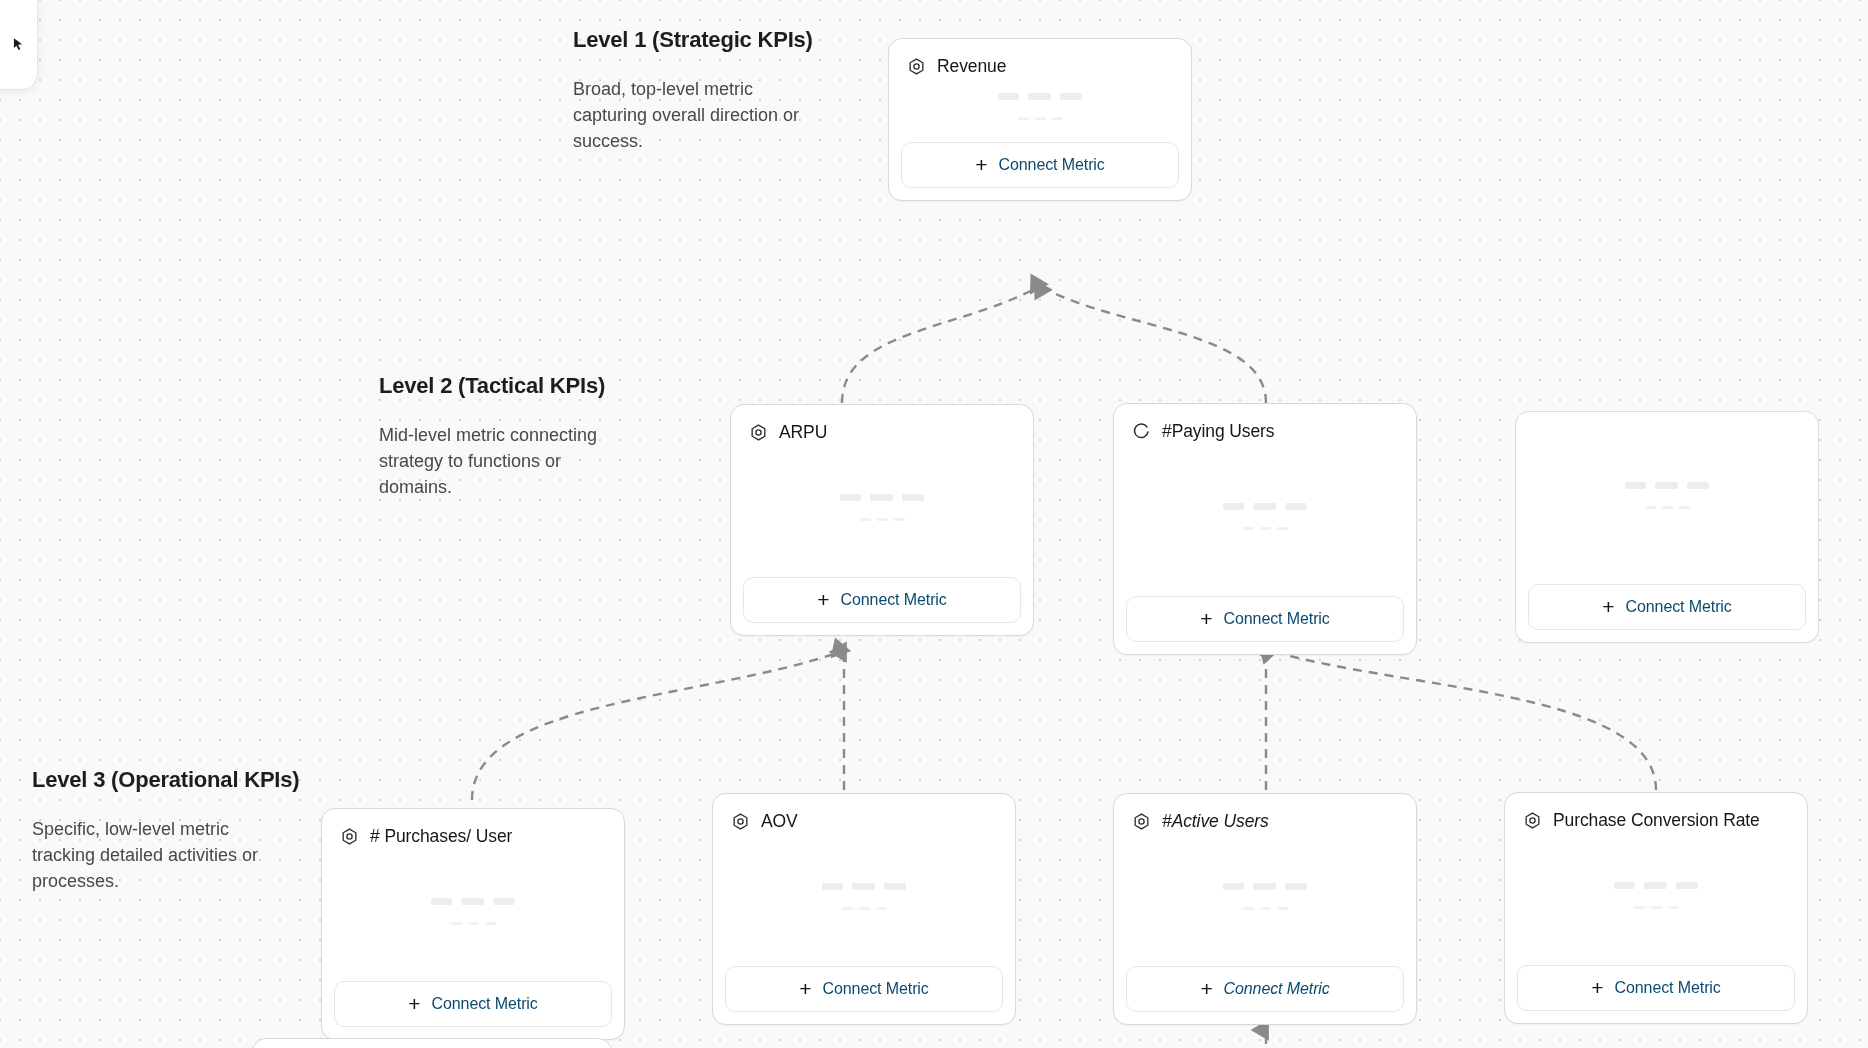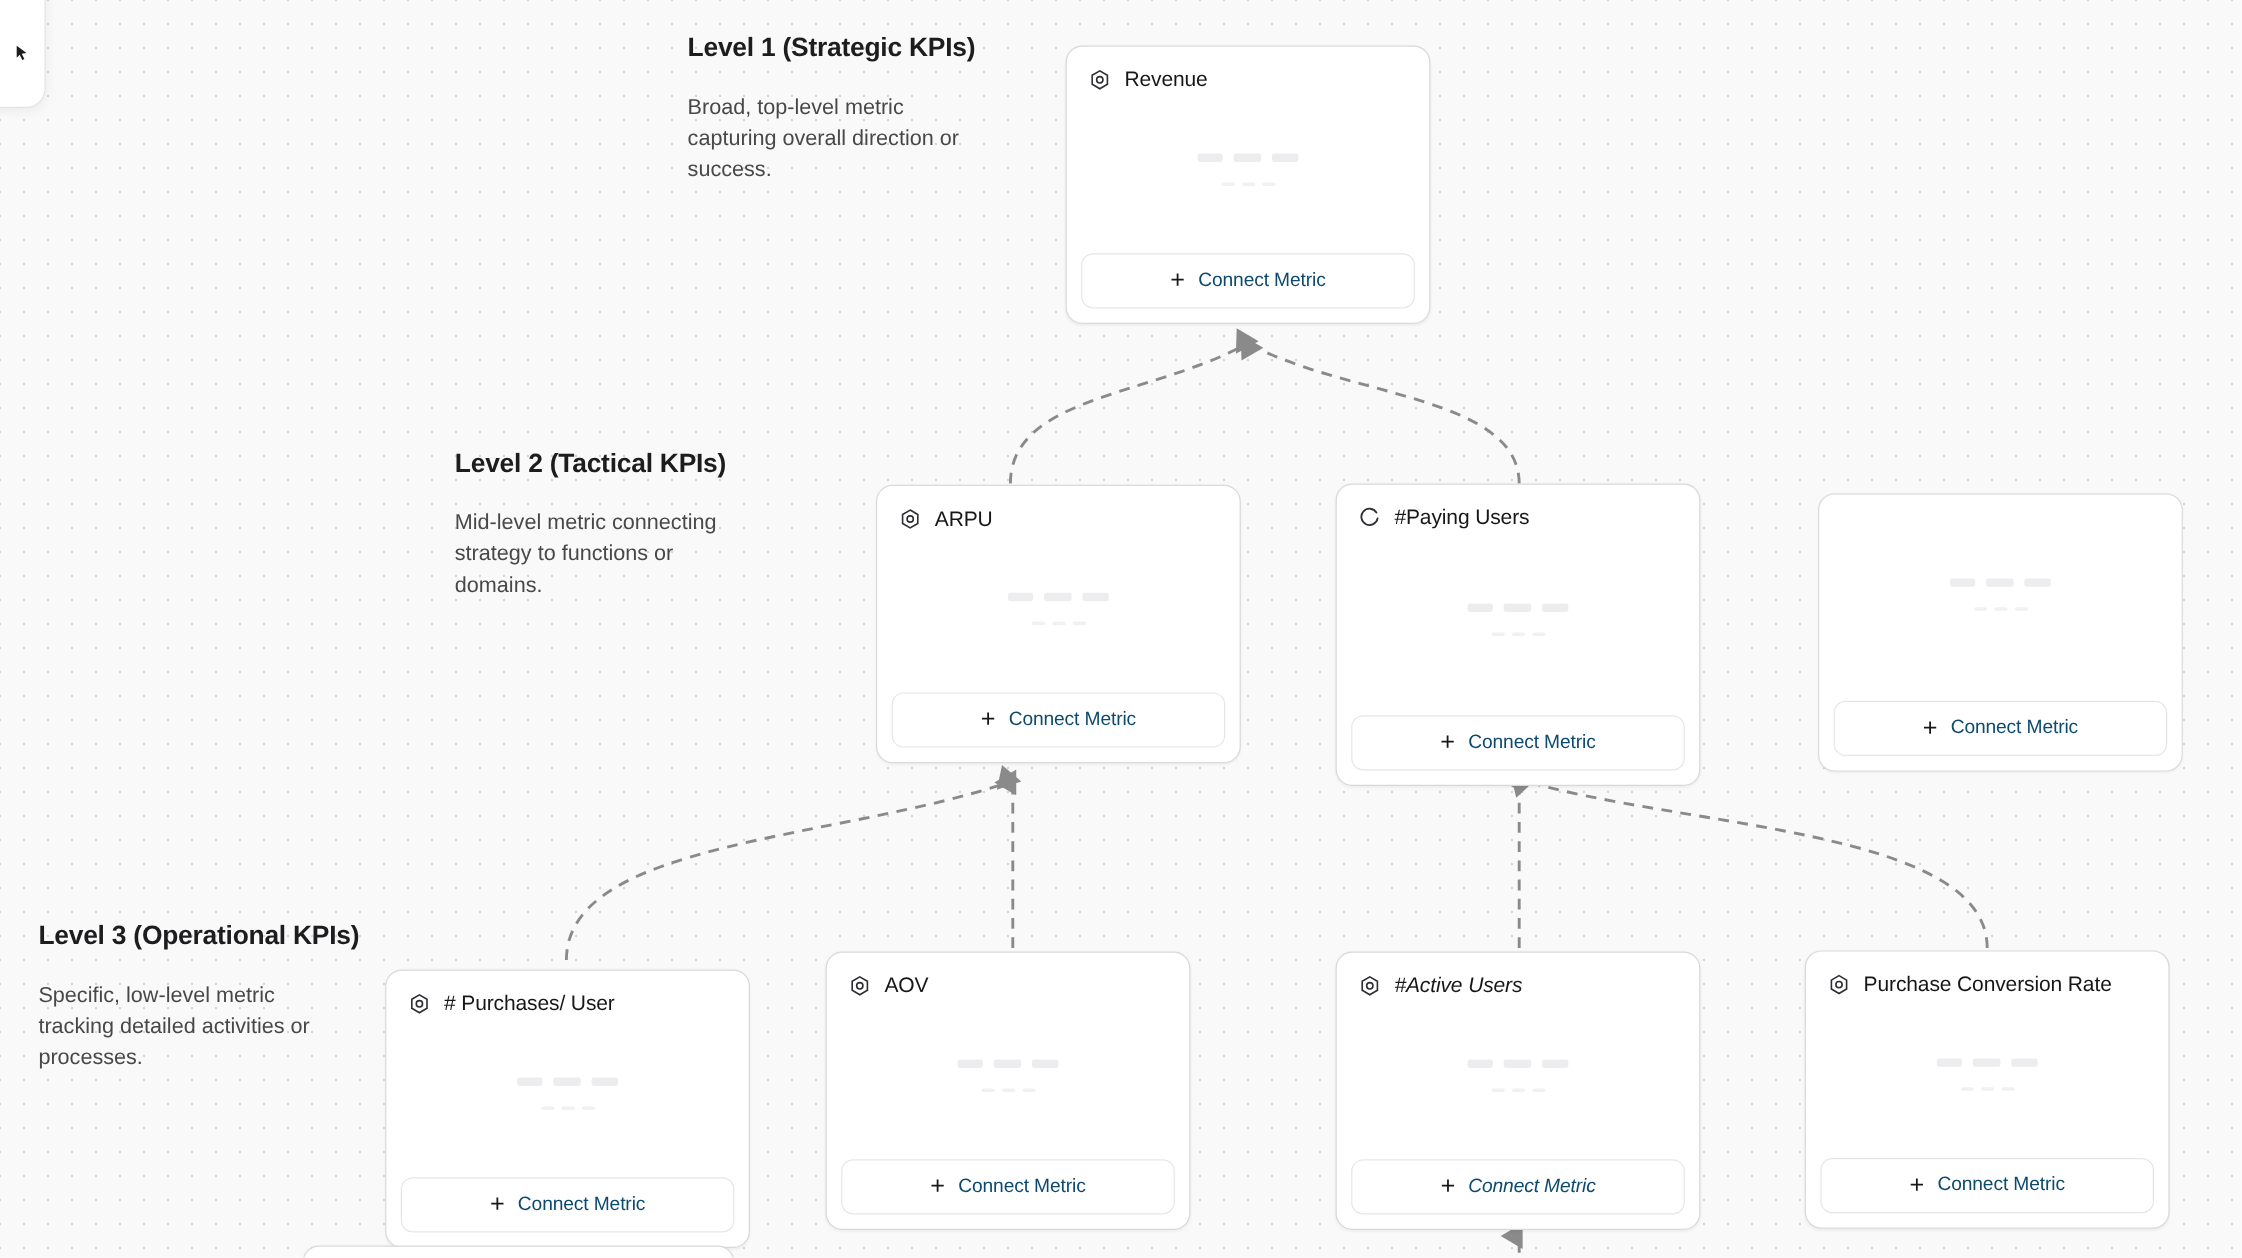--- a/index.html
+++ b/index.html
@@ -217,21 +217,21 @@
   <div class="level-label" style="left:379px; top:372px;">
     <div class="level-title">Level 2 (Tactical KPIs)</div>
     <div class="level-desc">Mid-level metric connecting strategy to functions or domains.</div>
   </div>
 
   <div class="level-label" style="left:32px; top:766px;">
     <div class="level-title">Level 3 (Operational KPIs)</div>
     <div class="level-desc">Specific, low-level metric tracking detailed activities or processes.</div>
   </div>
 
-  <div class="metric-card" style="left:888px; top:38px; width:304px; height:232px;">
+  <div class="metric-card" style="left:888px; top:38px; width:304px; height:163px;">
     <div class="card-head">
       <span class="card-icon">
         <svg width="19" height="19" viewBox="0 0 24 24" fill="none" stroke="currentColor" stroke-width="1.7">
           <path d="M12 2.6 20 7.3 20 16.7 12 21.4 4 16.7 4 7.3 Z"></path>
           <circle cx="12" cy="12" r="3.3"></circle>
         </svg>
       </span>
       <span class="card-title">Revenue</span>
     </div>
     <div class="card-body">
@@ -347,21 +347,21 @@
         <span class="skel-bar tiny"></span>
         <span class="skel-bar tiny"></span>
       </div>
     </div>
     <div class="connect-btn">
       <span class="plus-icon">+</span>
       <span class="connect-label">Connect Metric</span>
     </div>
   </div>
 
-  <div class="metric-card" style="left:688px; top:793px; width:304px; height:232px;gap:11px;">
+  <div class="metric-card" style="left:712px; top:793px; width:304px; height:232px;gap:11px;">
     <div class="card-head">
       <span class="card-icon">
         <svg width="19" height="19" viewBox="0 0 24 24" fill="none" stroke="currentColor" stroke-width="1.7">
           <path d="M12 2.6 20 7.3 20 16.7 12 21.4 4 16.7 4 7.3 Z"></path>
           <circle cx="12" cy="12" r="3.3"></circle>
         </svg>
       </span>
       <span class="card-title">AOV</span>
     </div>
     <div class="card-body">

